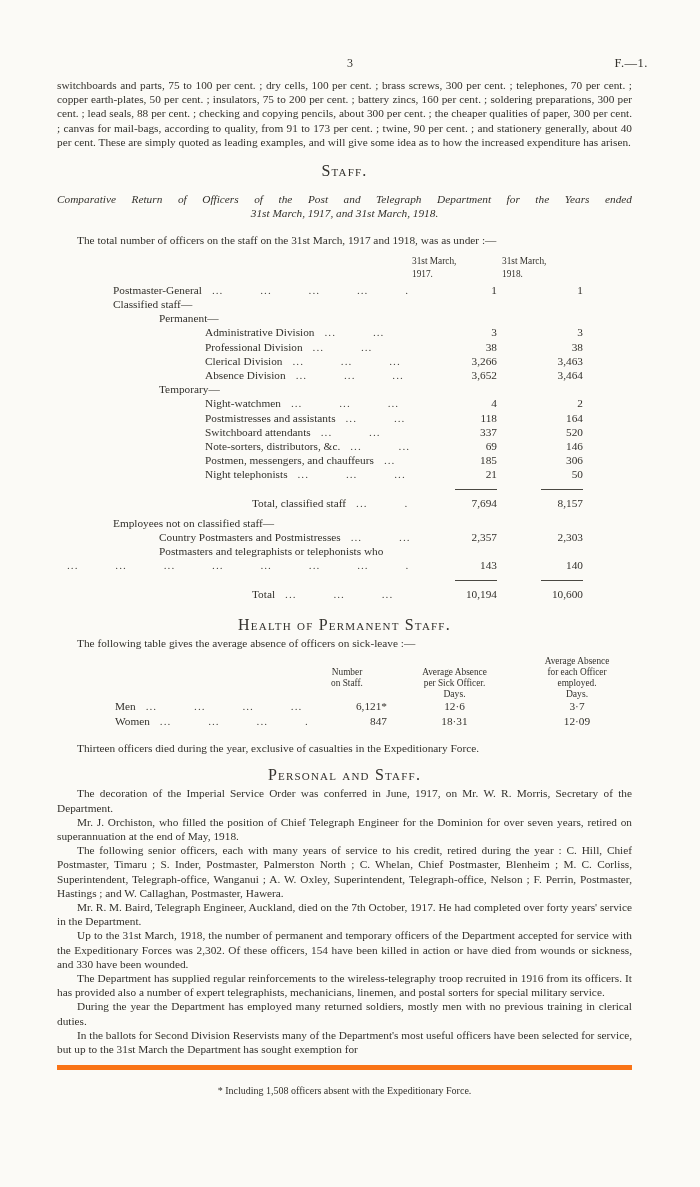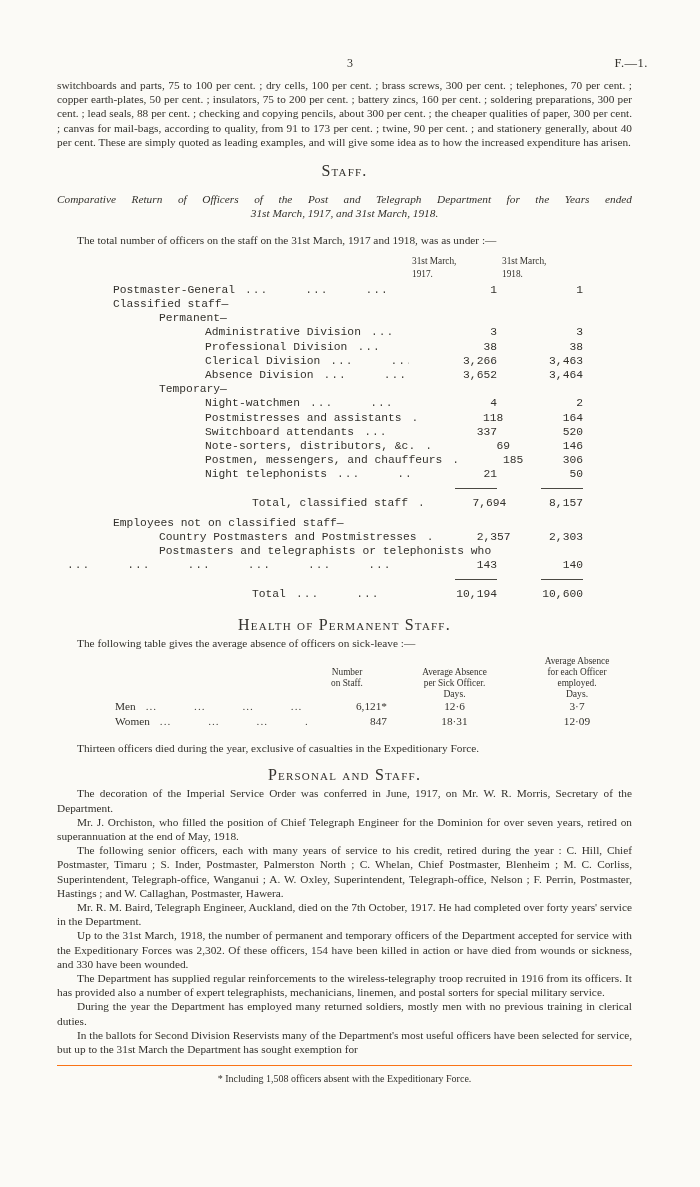--- a/index.html
+++ b/index.html
@@ -23,21 +23,21 @@
   .heading{text-align:center;margin:15px 0 4px 0;font-size:16px;}
   .caption{font-style:italic;margin:14px 0 0 0;}
   .caption .l1{display:block;text-align:justify;text-align-last:justify;}
   .caption .l2{display:block;text-align:center;}
   .intro{margin-top:12px;}
   
   .stafftbl{margin-top:8px;}
   .thead{display:flex;padding-right:40px;margin-bottom:2px;}
   .thead .fill{flex:1;}
   .thead .ch{width:90px;font-size:9.3px;line-height:13px;white-space:pre-line;}
-  .trow{display:flex;align-items:baseline;padding-right:49px;font-family:Liberation Mono, monospace;}
+  .trow{display:flex;align-items:baseline;padding-right:49px;}
   .tlabel{white-space:nowrap;}
   .i1{padding-left:56px;}
   .i2{padding-left:102px;}
   .i3{padding-left:148px;}
   .it{padding-left:195px;}
   .leader{flex:1;overflow:hidden;white-space:nowrap;padding:0 10px;letter-spacing:1px;color:#45433d;}
   .num{width:88px;text-align:right;white-space:nowrap;}
   .n18{width:86px;}
   .rulerow{height:9px;align-items:center;}
   .rulerow .fillr{flex:1;}
@@ -55,21 +55,21 @@
   .hdays{display:flex;}
   .hdays .fill{flex:1;}
   .hdays .hch{font-size:9.6px;}
   .hrow{display:flex;align-items:baseline;}
   .hrow .hlabel{padding-left:58px;white-space:nowrap;}
   .hrow .hv1{width:80px;text-align:right;white-space:nowrap;}
   .hrow .hv2{width:135px;text-align:center;}
   .hrow .hv3{width:110px;text-align:center;}
   .note{margin-top:13px;}
   .para{margin:0;}
-  .footnote-wrap{margin-top:9px;border-top:1px solid #f97316;padding-top:6px;}
+  .footnote-wrap{margin-top:9px;border-top:5px solid #f97316;padding-top:14px;}
   .footnote{text-align:center;font-size:10px;}
 </style>
 </head>
 <body>
 
 <div class="page">
 
   <span class="pgno">3</span>
   <span class="docref">F.—1.</span>
 

